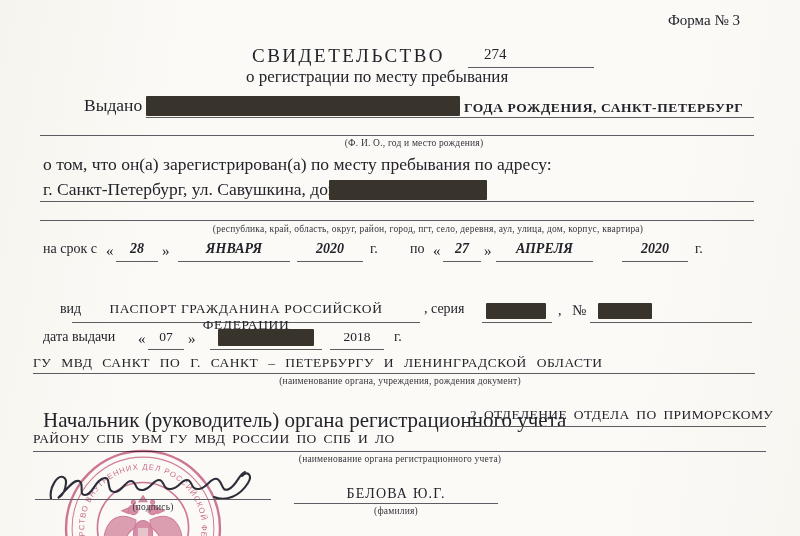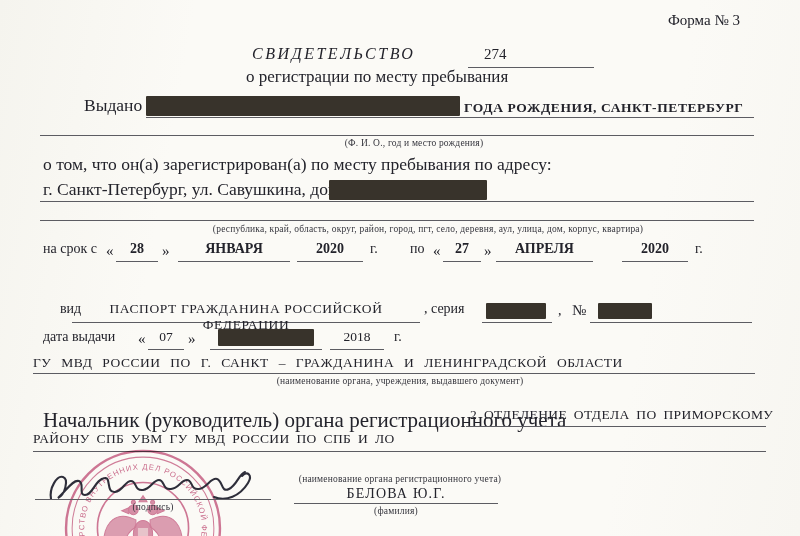--- a/index.html
+++ b/index.html
@@ -9,38 +9,38 @@
     font-family:"Liberation Serif","DejaVu Serif",serif;
     color:#23232b;
   }
   .abs{position:absolute;white-space:nowrap;}
   .t{font-size:14px;}
   .cap{font-size:9.5px;color:#35353d;letter-spacing:.2px;}
   .center{text-align:center;}
   .line{position:absolute;height:1px;background:#5c5c62;}
   .redact{position:absolute;background:#38332b;border-radius:1px;}
   .slot{position:absolute;border-bottom:1px solid #5c5c62;text-align:center;font-size:14px;height:20px;}
-  .slot.b{font-weight:bold;}
+  .slot.b{font-weight:bold;font-style:italic;}
   .fill{font-size:13.5px;letter-spacing:.6px;}
   .bold{font-weight:bold;}
   .sp{word-spacing:6px;letter-spacing:.5px;}
   .sp2{word-spacing:3px;letter-spacing:.4px;}
   .q{font-size:15px;}
   svg{display:block;}
   .stamp{position:absolute;left:62px;top:447px;mix-blend-mode:multiply;opacity:.93;}
   .sig{position:absolute;left:46px;top:466px;z-index:5;}
 </style>
 </head>
 <body>
 
 <div class="page">
 
   <div class="abs" style="left:668px;top:12px;font-size:15px;">Форма № 3</div>
 
-  <div class="abs" style="left:252px;top:45px;font-size:16px;letter-spacing:2.5px;font-style:italic;">СВИДЕТЕЛЬСТВО</div>
+  <div class="abs" style="left:252px;top:45px;font-size:19px;letter-spacing:2.5px;">СВИДЕТЕЛЬСТВО</div>
   <div class="slot" style="left:468px;top:46px;width:110px;font-size:15px;text-align:left;padding-left:16px;height:21px;"><span>274</span></div>
   <div class="abs" style="left:246px;top:67px;font-size:17px;">о регистрации по месту пребывания</div>
 
   <div class="abs t" style="left:84px;top:95px;font-size:17.5px;">Выдано</div>
   <div class="redact" style="left:146px;top:96px;width:314px;height:20px;"></div>
   <div class="abs fill bold" style="left:464px;top:100px;">ГОДА РОЖДЕНИЯ, САНКТ-ПЕТЕРБУРГ</div>
   <div class="line" style="left:146px;top:117px;width:608px;"></div>
   <div class="line" style="left:40px;top:135px;width:714px;"></div>
   <div class="abs cap center" style="left:14px;top:138px;width:800px;">(Ф. И. О., год и место рождения)</div>
 
@@ -81,30 +81,30 @@
   <div class="abs t" style="left:43px;top:329px;">дата выдачи</div>
   <div class="abs q" style="left:138px;top:331px;">«</div>
   <div class="slot" style="left:148px;top:329px;width:36px;font-size:13.5px;"><span>07</span></div>
   <div class="abs q" style="left:188px;top:331px;">»</div>
   <div class="slot" style="left:210px;top:329px;width:112px;">
       <span class="redact" style="left:8px;top:0px;width:96px;height:17px;"></span>
     </div>
   <div class="slot" style="left:330px;top:329px;width:54px;font-size:13.5px;"><span>2018</span></div>
   <div class="abs t" style="left:394px;top:329px;">г.</div>
 
-  <div class="abs fill sp" style="left:33px;top:355px;">ГУ МВД РОССИИ ПО Г. САНКТ – ГРАЖДАНИНА И ЛЕНИНГРАДСКОЙ ОБЛАСТИ</div>
+  <div class="abs fill sp" style="left:33px;top:355px;">ГУ МВД САНКТ ПО Г. САНКТ – ПЕТЕРБУРГУ И ЛЕНИНГРАДСКОЙ ОБЛАСТИ</div>
   <div class="line" style="left:33px;top:373px;width:722px;"></div>
-  <div class="abs cap center" style="left:0;top:376px;width:800px;">(наименование органа, учреждения, выдавшего документ)</div>
+  <div class="abs cap center" style="left:0;top:376px;width:800px;">(наименование органа, учреждения, рождения документ)</div>
 
   <div class="abs" style="left:43px;top:408px;font-size:21px;">Начальник (руководитель) органа регистрационного учета</div>
   <div class="abs fill sp2" style="left:470px;top:407px;">2 ОТДЕЛЕНИЕ ОТДЕЛА ПО ПРИМОРСКОМУ</div>
   <div class="line" style="left:466px;top:426px;width:300px;"></div>
   <div class="abs fill sp2" style="left:33px;top:431px;">РАЙОНУ СПБ УВМ ГУ МВД РОССИИ ПО СПБ И ЛО</div>
   <div class="line" style="left:33px;top:451px;width:733px;"></div>
-  <div class="abs cap center" style="left:0;top:474px;width:800px;">(наименование органа регистрационного учета)</div>
+  <div class="abs cap center" style="left:0;top:454px;width:800px;">(наименование органа регистрационного учета)</div>
 
   <svg class="stamp" width="162" height="162" viewBox="0 0 160 160">
     <g stroke="#c4537c" fill="none">
       <circle cx="80" cy="80" r="76" stroke-width="2.4" opacity=".85"></circle>
       <circle cx="80" cy="80" r="70" stroke-width="1" opacity=".8"></circle>
       <circle cx="80" cy="80" r="45" stroke-width="1.6" opacity=".85"></circle>
     </g>
     <defs>
       <path id="arcTop" d="M35.6,117.3 A58,58 0 1 1 124.4,117.3"></path>
       <path id="arcBottom" d="M28,98 A56,56 0 0 0 132,98"></path>

